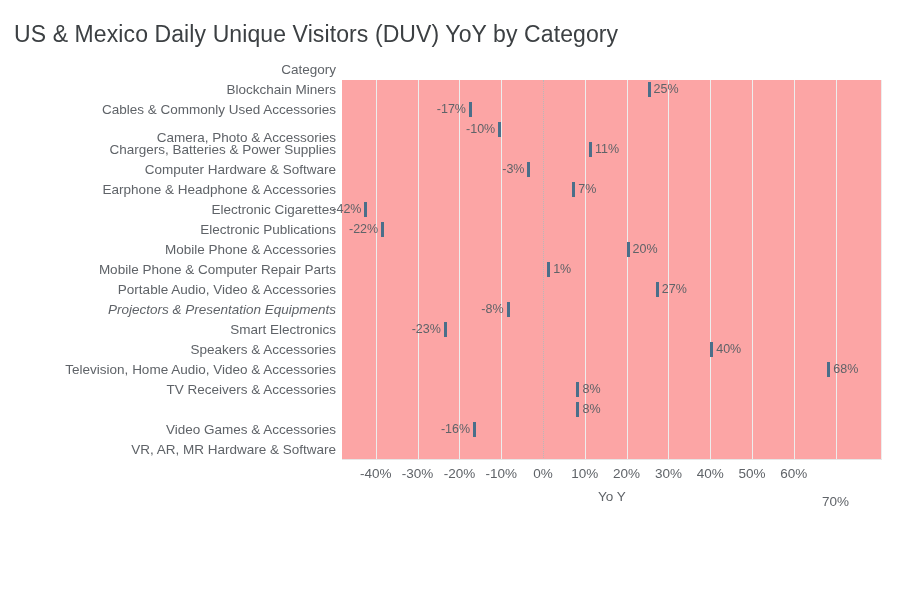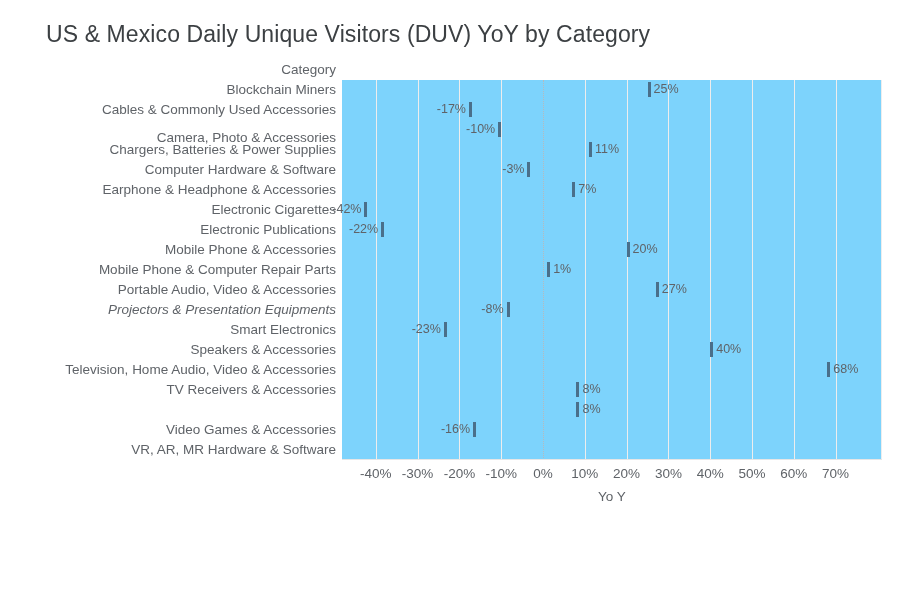--- a/index.html
+++ b/index.html
@@ -23,21 +23,20 @@
   }
   #chart-title {
     position: absolute;
     left: 14px;
     top: 21px;
     font-size: 23px;
     color: #3c4043;
     font-weight: 400;
     letter-spacing: 0.1px;
     white-space: nowrap;
-    margin-left: 32px;
   }
   
   #category-header {
     position: absolute;
     right: 563px;
     top: 62px;
     font-size: 13.5px;
     color: #5f6368;
     text-align: right;
     white-space: nowrap;
@@ -62,21 +61,21 @@
     padding-right: 0px;
     box-sizing: border-box;
   }
   
   #plot-area {
     position: absolute;
     left: 342px;
     top: 80px;
     width: 540px;
     height: 380px;
-    background: #7dd3fc;
+    background: #fca5a5;
   }
   .gridline {
     position: absolute;
     top: 0;
     width: 1px;
     height: 380px;
     background: #ededed;
   }
   .gridline.zero {
     background: transparent;
@@ -225,18 +224,18 @@
       <div class="x-tick" style="left: 75.6px;">-30%</div>
       <div class="x-tick" style="left: 117.4px;">-20%</div>
       <div class="x-tick" style="left: 159.2px;">-10%</div>
       <div class="x-tick" style="left: 201px;">0%</div>
       <div class="x-tick" style="left: 242.8px;">10%</div>
       <div class="x-tick" style="left: 284.6px;">20%</div>
       <div class="x-tick" style="left: 326.4px;">30%</div>
       <div class="x-tick" style="left: 368.2px;">40%</div>
       <div class="x-tick" style="left: 410px;">50%</div>
       <div class="x-tick" style="left: 451.8px;">60%</div>
-      <div class="x-tick" style="left: 493.6px;">70%</div>
+      <div class="x-tick" style="left: 493.6px; margin-top: 28px;">70%</div>
     </div>
 
   <div id="x-axis-title">Yo Y</div>
 
 </div>
 
 </body></html>

